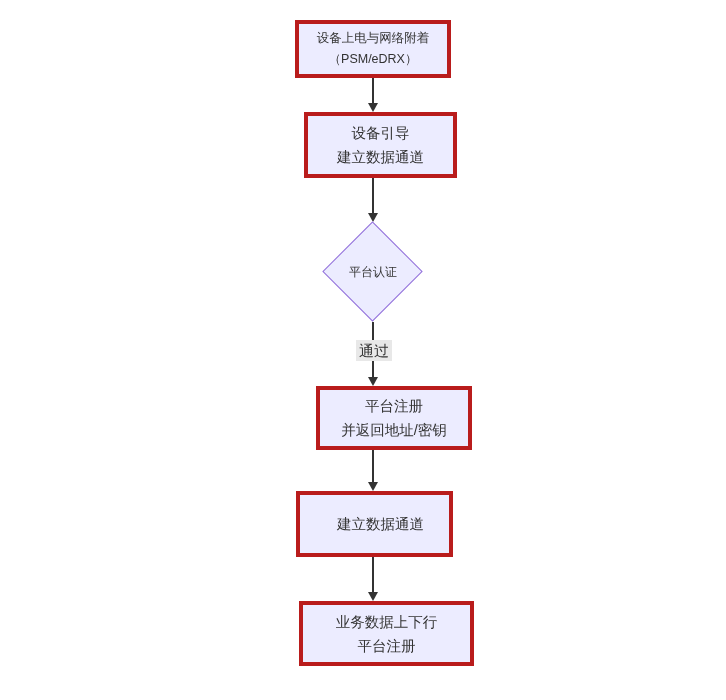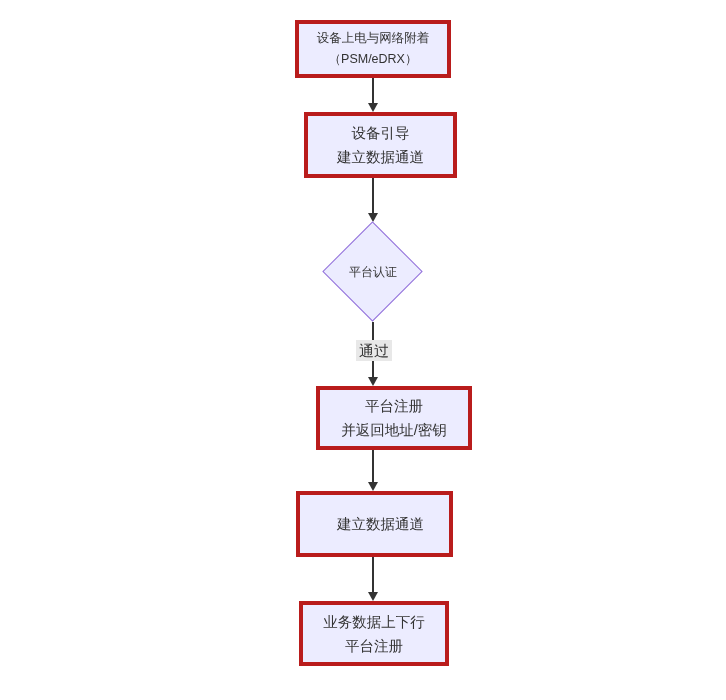--- a/index.html
+++ b/index.html
@@ -124,18 +124,18 @@
   <div class="edge-line" style="top:450px; height:34px;"></div>
   <div class="arrowhead" style="top:482px;"></div>
 
   <div class="node-rect" style="left:296px; top:491px; width:157px; height:66px;padding-left:12px;">
     <div class="node-line">建立数据通道</div>
   </div>
 
   <div class="edge-line" style="top:557px; height:37px;"></div>
   <div class="arrowhead" style="top:592px;"></div>
 
-  <div class="node-rect" style="left:299px; top:601px; width:150px; height:65px;">
+  <div class="node-rect" style="left:299px; top:601px; width:175px; height:65px;">
     <div class="node-line">业务数据上下行</div>
     <div class="node-line">平台注册</div>
   </div>
 
 </div>
 
 </body></html>

